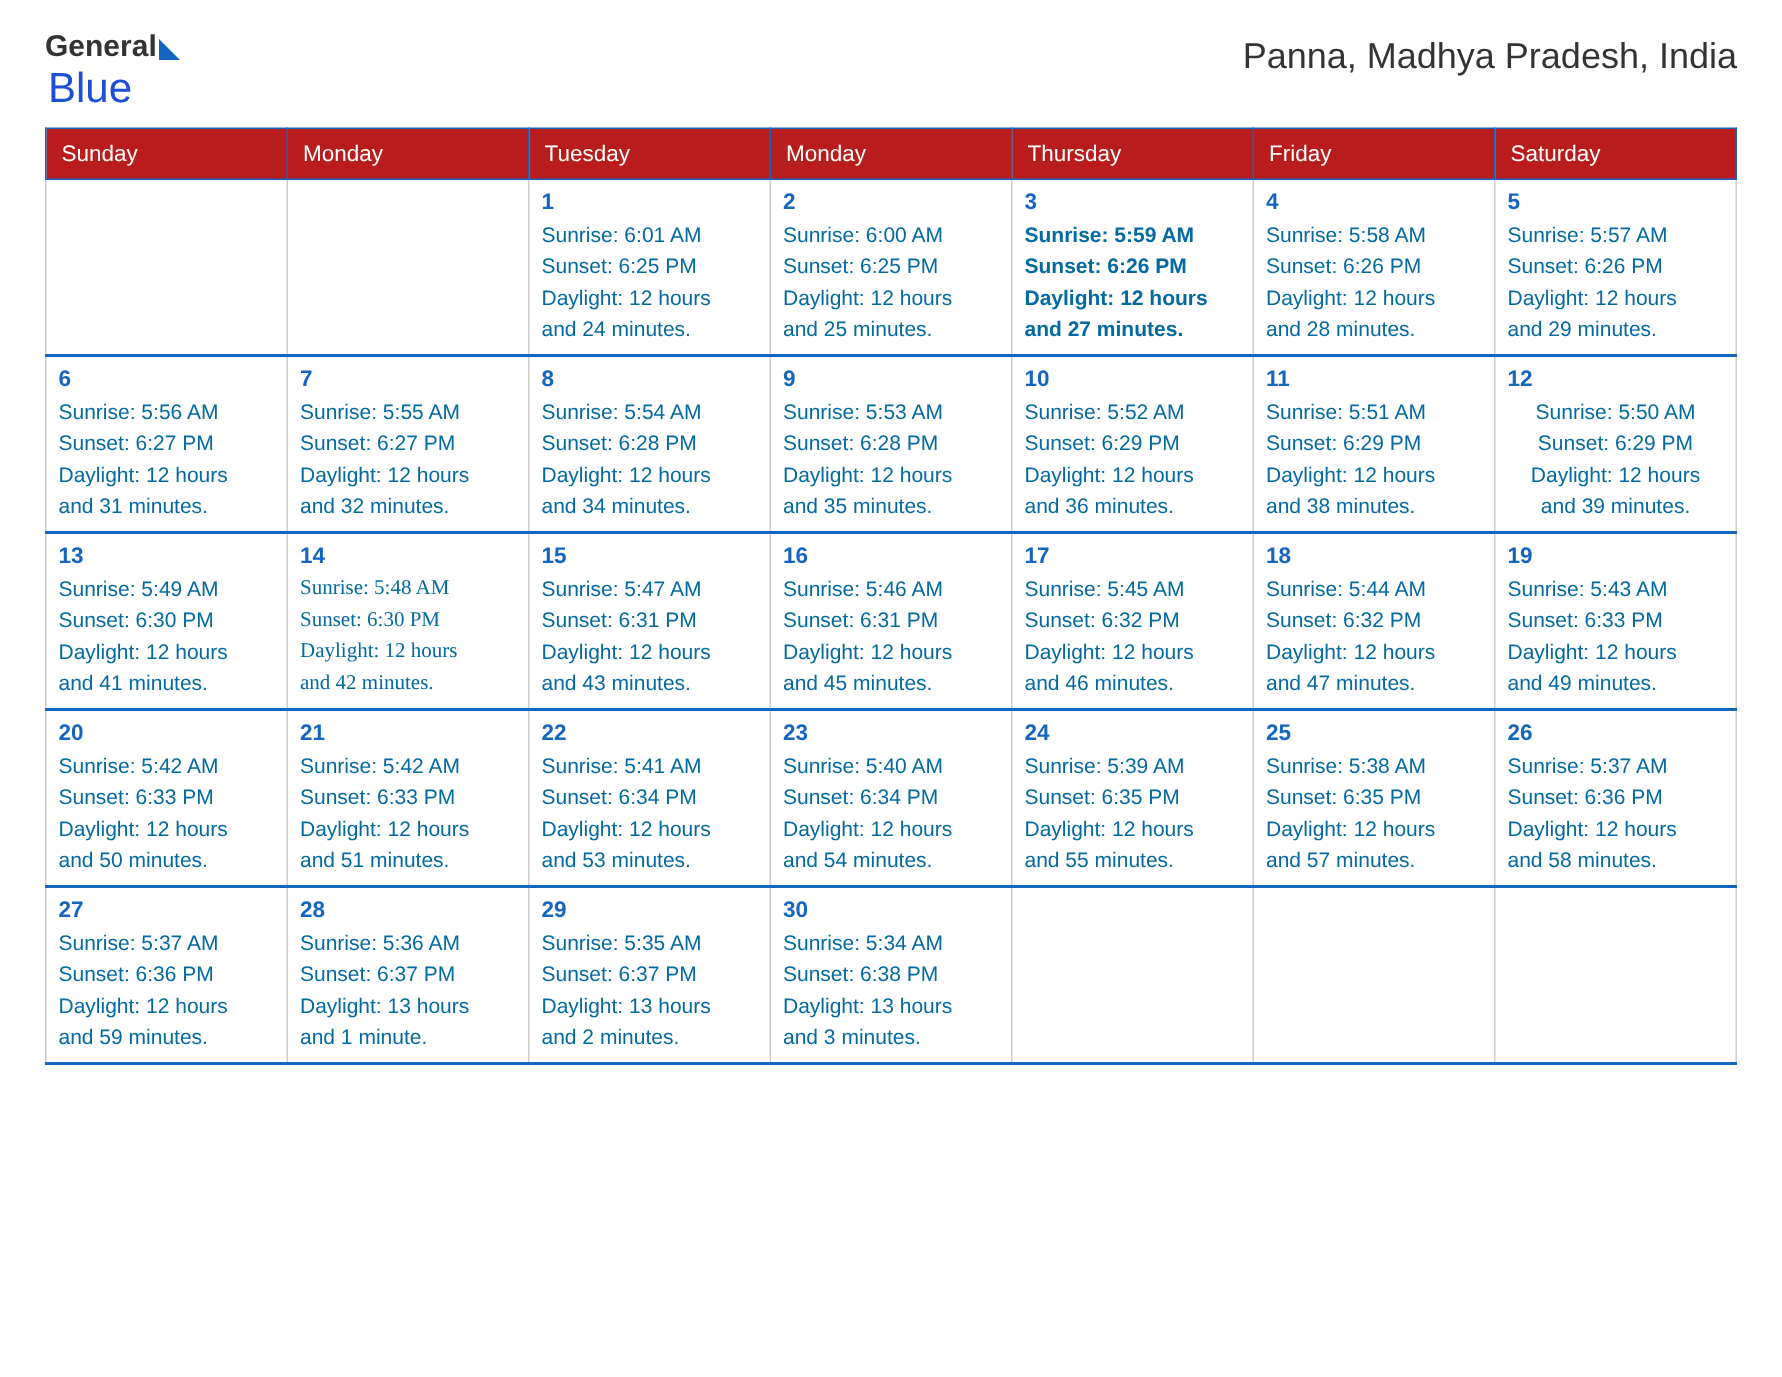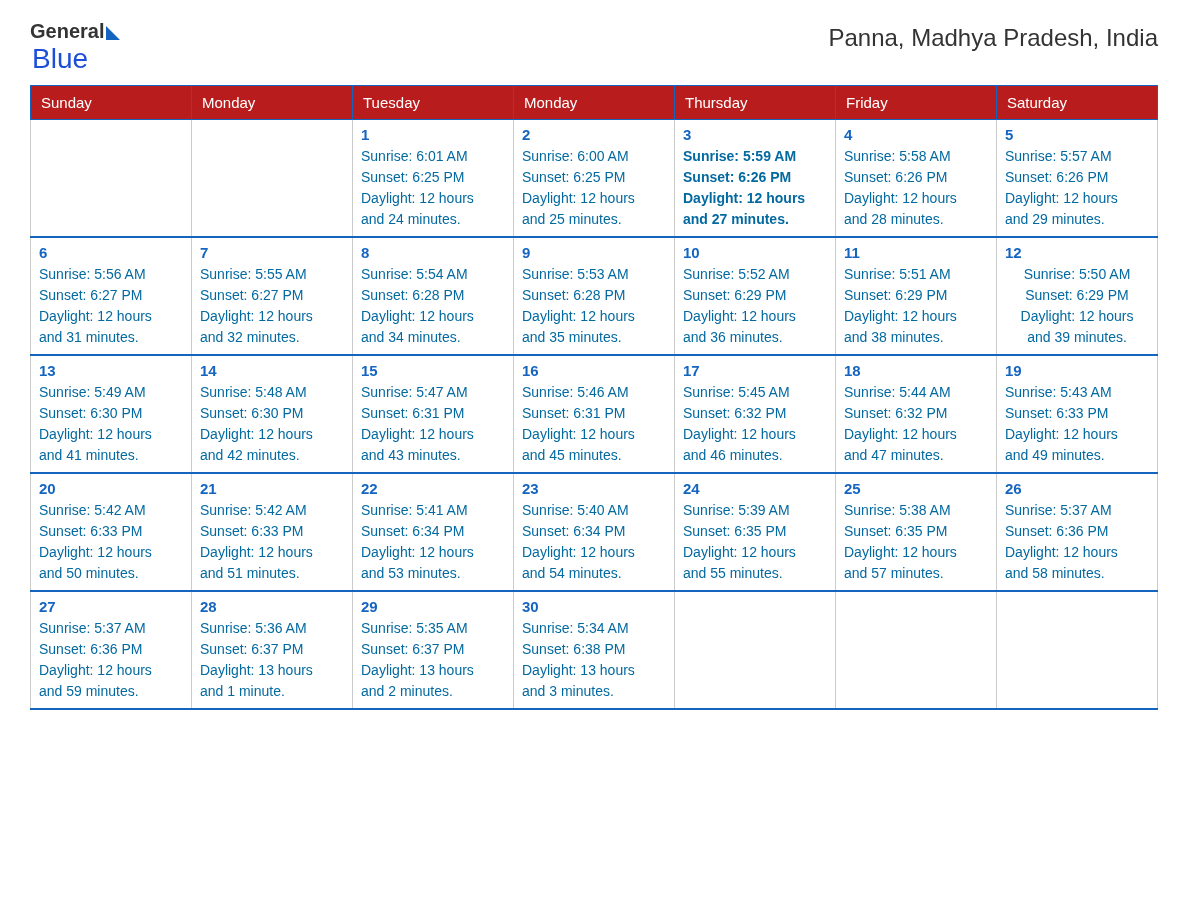--- a/index.html
+++ b/index.html
@@ -230,21 +230,21 @@
       <tr>
         <td>
           <span class="day-number">13</span>
           <div class="day-info" style="white-space: pre-line;">Sunrise: 5:49 AM
 Sunset: 6:30 PM
 Daylight: 12 hours
 and 41 minutes.</div>
         </td>
         <td>
           <span class="day-number">14</span>
-          <div class="day-info" style="white-space: pre-line;">Sunrise: 5:48 AM
+          <div class="day-info" style="white-space: pre-line; font-family: Liberation Serif, serif;">Sunrise: 5:48 AM
 Sunset: 6:30 PM
 Daylight: 12 hours
 and 42 minutes.</div>
         </td>
         <td>
           <span class="day-number">15</span>
           <div class="day-info" style="white-space: pre-line;">Sunrise: 5:47 AM
 Sunset: 6:31 PM
 Daylight: 12 hours
 and 43 minutes.</div>

